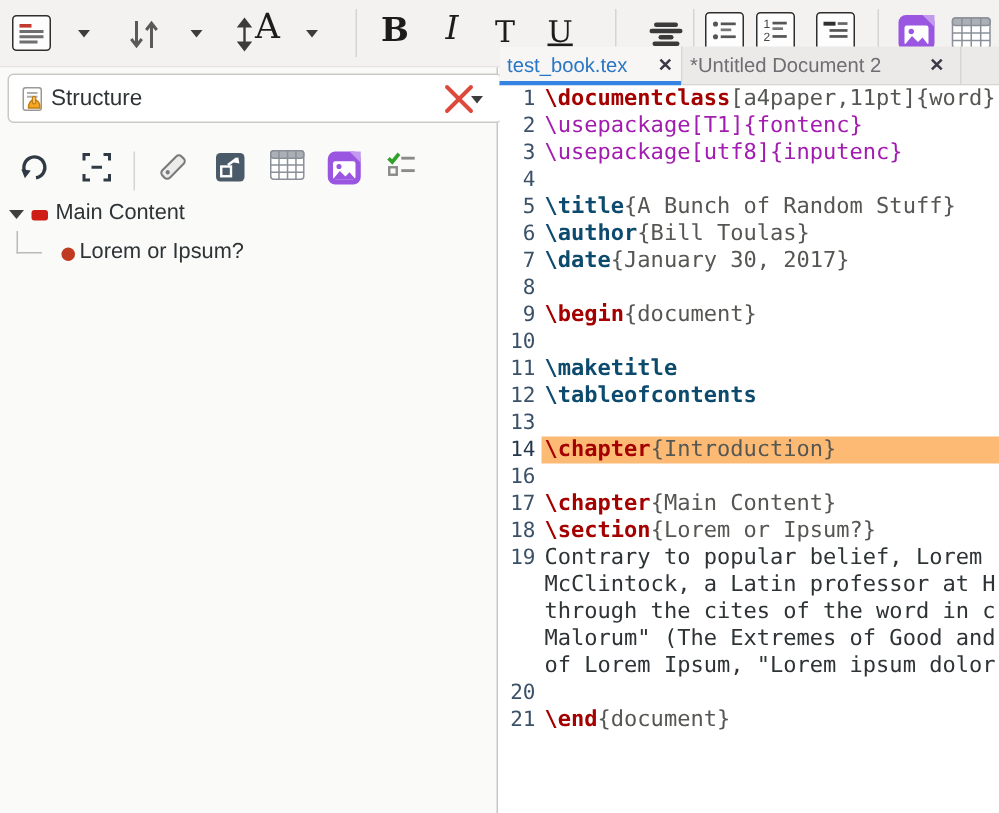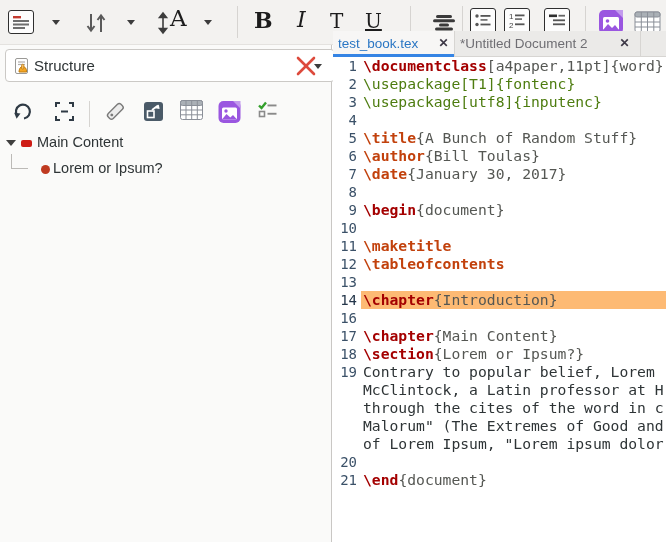--- a/index.html
+++ b/index.html
@@ -54,22 +54,22 @@
   .tab .active-line{position:absolute;left:0;bottom:0;width:100%;height:3px;background:#3584e4;}
 
   .code{position:absolute;left:0;top:26px;width:333px;height:471px;background:#ffffff;overflow:hidden;
         font-family:"DejaVu Sans Mono","Liberation Mono",monospace;font-size:14.7px;}
   .crow{display:flex;height:18px;line-height:18px;white-space:pre;}
   .gutter{flex:none;width:24px;text-align:right;padding-right:4px;color:#3b5168;font-size:14px;}
   .ctext{flex:1;padding-left:2px;overflow:hidden;}
   .crow.current .ctext{background:#fdba74;}
   .crow.current .gutter{font-weight:normal;color:#24364a;}
   .tok-red{color:#a40000;font-weight:bold;}
-  .tok-green{color:#c2410c;font-weight:bold;}
-  .tok-brown{color:#4d7c0f;text-align:right;}
+  .tok-green{color:#0c4a6e;font-weight:bold;}
+  .tok-brown{color:#a21caf;text-align:right;}
   .tok-arg{color:#555753;}
   .tok-plain{color:#2e3436;}
 </style>
 </head>
 <body>
 
 <div class="app">
 
   <div class="toolbar">
 

